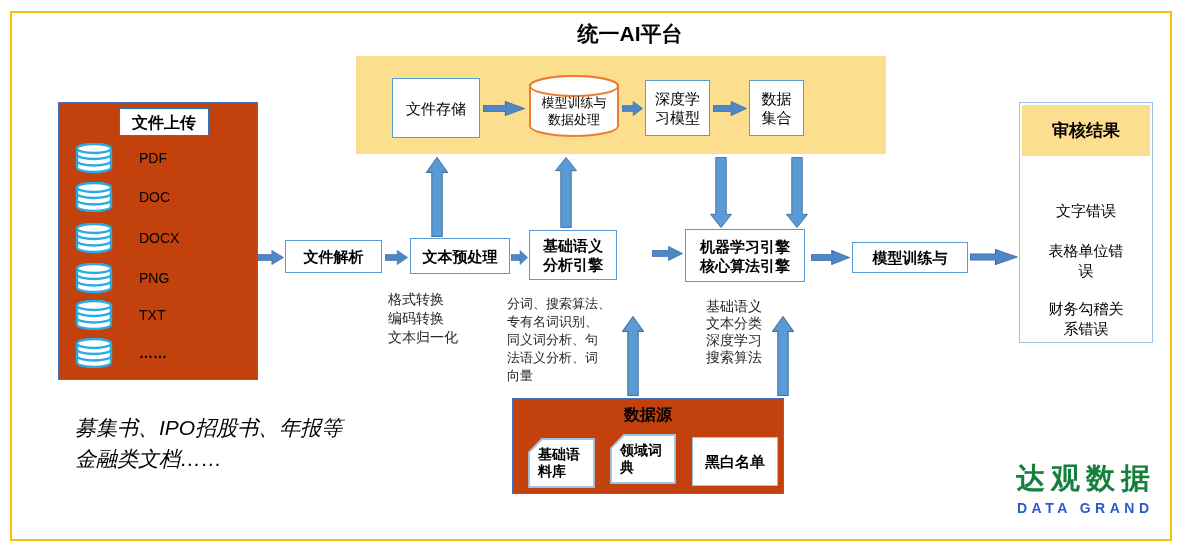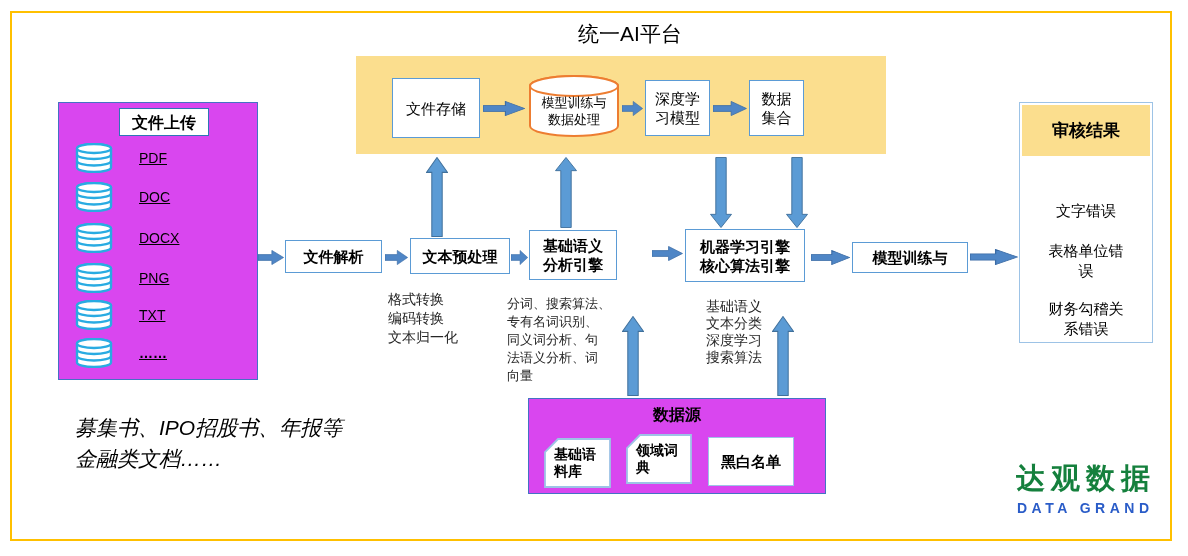--- a/index.html
+++ b/index.html
@@ -1,30 +1,30 @@
 <!DOCTYPE html>
 <html><head>
 <meta charset="utf-8">
 <style>
   html,body{margin:0;padding:0;background:#fff;}
   .canvas{position:relative;width:1188px;height:556px;background:#fff;overflow:hidden;
           font-family:"Liberation Sans","DejaVu Sans",sans-serif;color:#000;}
   .abs{position:absolute;}
   .gold-border{left:10px;top:11px;width:1158px;height:526px;border:2px solid #FFC000;}
-  .diagram-title{left:520px;top:20px;width:220px;text-align:center;font-size:21px;font-weight:normal;}
+  .diagram-title{left:520px;top:20px;width:220px;text-align:center;font-size:21px;font-weight:bold;}
   .banner{left:356px;top:56px;width:530px;height:98px;background:#FBDE8E;}
   .box{background:#fff;border:1.5px solid #5B9BD5;display:flex;flex-direction:column;
        align-items:center;justify-content:center;text-align:center;font-size:15px;line-height:19px;box-sizing:border-box;}
   .bold{font-weight:bold;}
-  .panel{background:#d946ef;border:1.5px solid #4472C4;box-sizing:border-box;}
+  .panel{background:#c2410c;border:1.5px solid #4472C4;box-sizing:border-box;}
   .light-panel{background:#fff;border:1.5px solid #9DC3E6;box-sizing:border-box;}
   .ann{font-size:14px;line-height:19px;color:#262626;}
   .ann2{font-size:13px;line-height:18px;}
   .ann3{line-height:17px;}
-  .file-row{position:absolute;left:16px;display:flex;align-items:center;gap:26px;height:30px;text-decoration:underline;}
+  .file-row{position:absolute;left:16px;display:flex;align-items:center;gap:26px;height:30px;}
   .file-label{font-size:14px;}
   .results-header{position:absolute;left:2px;top:2px;right:2px;height:51px;background:#FBDE8E;
                   display:flex;align-items:center;justify-content:center;font-size:17px;font-weight:bold;}
   .result-item{position:absolute;left:0;width:100%;text-align:center;font-size:15px;line-height:20px;}
   .cut-box-text{position:absolute;left:10px;top:8px;font-size:14px;line-height:17px;font-weight:bold;}
   .caption{left:75px;top:412px;font-size:21px;line-height:31px;font-style:italic;}
   .logo-cn{left:1016px;top:459px;font-size:29px;font-weight:bold;letter-spacing:6px;color:#15803d;}
   .logo-en{left:1017px;top:500px;font-size:14px;font-weight:bold;letter-spacing:4.5px;color:#2A5CC8;}
   svg{display:block;}
 </style>
@@ -266,21 +266,21 @@
     <svg width="22" height="80" viewBox="0 0 22 78" preserveAspectRatio="none">
       <polygon points="11,0.5 21.5,15 16.2,15 16.2,77.5 5.8,77.5 5.8,15 0.5,15" fill="#5B9BD5" stroke="#41719C"></polygon>
     </svg>
   </div>
   <div class="abs" style="left:772px;top:316px;">
     <svg width="22" height="80" viewBox="0 0 22 78" preserveAspectRatio="none">
       <polygon points="11,0.5 21.5,15 16.2,15 16.2,77.5 5.8,77.5 5.8,15 0.5,15" fill="#5B9BD5" stroke="#41719C"></polygon>
     </svg>
   </div>
 
-  <div class="abs panel" style="left:528px;top:398px;width:298px;height:96px;">
+  <div class="abs panel" style="left:512px;top:398px;width:272px;height:96px;">
     <div class="abs bold" style="left:0;top:6px;width:100%;text-align:center;font-size:16px;">数据源</div>
 
     <div class="abs" style="left:15px;top:39px;width:67px;height:50px;">
       <svg width="67" height="50" viewBox="0 0 67 50">
         <path d="M14,1 L66,1 L66,49 L1,49 L1,14 Z" fill="#fff" stroke="#9DC3E6" stroke-width="1.8"></path>
       </svg>
       <div class="cut-box-text">
         <div>基础语</div>
         <div>料库</div>
       </div>

